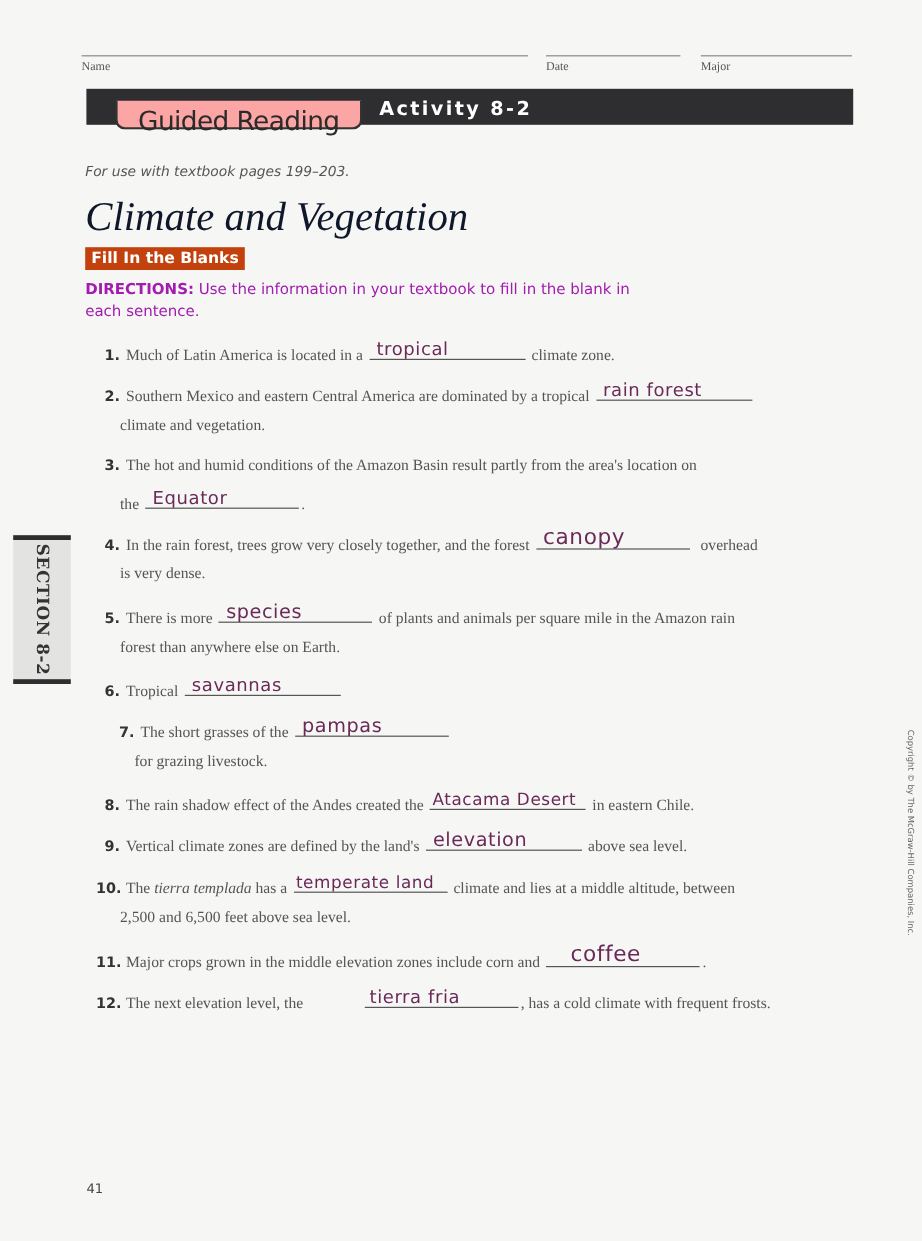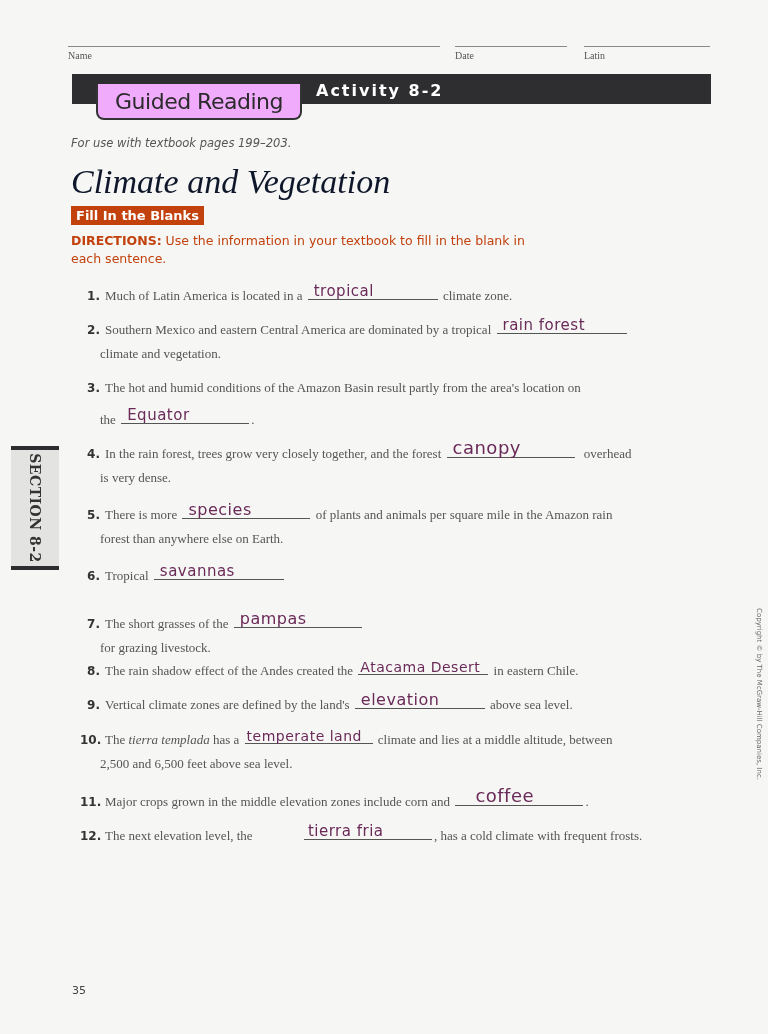--- a/index.html
+++ b/index.html
@@ -7,29 +7,29 @@
     width: 768px; height: 1034px; background: #f6f6f5; position: relative; overflow: hidden;
     font-family: "Liberation Serif", serif; color: #444;
   }
   
   .hdr-line { position: absolute; height: 1px; background: #8a8a8a; top: 46px; }
   .hdr-label { position: absolute; top: 50px; font-size: 10px; color: #555; font-family: "Liberation Serif", serif; }
   
   .banner { position: absolute; left: 72px; top: 74px; width: 639px; height: 30px; background: #2e2e30; }
   .banner-act { position: absolute; left: 316px; top: 81px; font-family: "DejaVu Sans", sans-serif; font-weight: bold; color: #fff; font-size: 16px; letter-spacing: 2px; }
   .gr-box {
-    position: absolute; left: 96px; top: 84px; width: 206px; height: 36px; background: #f0abfc;
+    position: absolute; left: 96px; top: 84px; width: 206px; height: 24px; background: #fca5a5;
     border: 2px solid #333; border-top: none; border-radius: 0 0 8px 8px;
     font-family: "DejaVu Sans", sans-serif; font-size: 22px; color: #2b2b2b;
     line-height: 36px; text-align: center; box-sizing: border-box; letter-spacing: -0.5px;
   }
   .subtitle { position: absolute; left: 71px; top: 136px; font-family: "DejaVu Sans", sans-serif; font-style: italic; font-size: 11.5px; color: #555; }
   .title { position: absolute; left: 71px; top: 163px; font-family: "Liberation Serif", serif; font-style: italic; font-size: 34px; color: #0f172a; }
   .fib { position: absolute; left: 71px; top: 206px; background: #c2410c; color: #fff; font-family: "DejaVu Sans", sans-serif; font-weight: bold; font-size: 13px; padding: 2px 5px; }
-  .directions { position: absolute; left: 71px; top: 232px; width: 470px; font-family: "DejaVu Sans", sans-serif; font-size: 12.5px; line-height: 18px; color: #c2410c; }
+  .directions { position: absolute; left: 71px; top: 232px; width: 470px; font-family: "DejaVu Sans", sans-serif; font-size: 12.5px; line-height: 18px; color: #a21caf; }
   .directions b { font-weight: bold; }
   
   .q { position: absolute; left: 80px; font-size: 13px; color: #555; white-space: nowrap; }
   .q .num { font-family: "DejaVu Sans", sans-serif; font-weight: bold; color: #333; font-size: 12px; display: inline-block; width: 20px; text-align: right; margin-right: 5px; }
   .q .cont { position: absolute; left: 20px; top: 28px; }
   .blank { display: inline-block; border-bottom: 1px solid #555; position: relative; height: 15px; vertical-align: baseline; margin: 0 2px; }
   .ans { position: absolute; left: 6px; bottom: -1px; font-family: "DejaVu Sans", sans-serif; color: #6a2a58; font-size: 15px; font-weight: normal; letter-spacing: 0.5px; white-space: nowrap; }
   .q i { font-style: italic; }
   
   .section-tab { position: absolute; left: 11px; top: 446px; width: 48px; height: 124px; background: #e3e3e1; border-top: 4px solid #2e2e30; border-bottom: 4px solid #2e2e30; box-sizing: border-box; }
@@ -38,21 +38,21 @@
   .pageno { position: absolute; left: 72px; top: 984px; font-family: "DejaVu Sans", sans-serif; font-size: 11px; color: #444; }
 </style>
 </head>
 <body>
 
 <div class="hdr-line" style="left:68px; width:372px;"></div>
 <div class="hdr-line" style="left:455px; width:112px;"></div>
 <div class="hdr-line" style="left:584px; width:126px;"></div>
 <span class="hdr-label" style="left:68px;">Name</span>
 <span class="hdr-label" style="left:455px;">Date</span>
-<span class="hdr-label" style="left:584px;">Latin</span>
+<span class="hdr-label" style="left:584px;">Major</span>
 
 <div class="banner"></div>
 <div class="gr-box">Guided Reading</div>
 <span class="banner-act">Activity 8-2</span>
 
 <div class="subtitle">For use with textbook pages 199–203.</div>
 <div class="title">Climate and Vegetation</div>
 <div class="fib">Fill In the Blanks</div>
 <div class="directions"><b>DIRECTIONS:</b><span> Use the information in your textbook to fill in the blank in each sentence.</span></div>
 
@@ -86,21 +86,21 @@
   <span class="blank" style="width:128px;"><span class="ans" style="font-size:16px;">species</span></span>
   <span>of plants and animals per square mile in the Amazon rain</span>
   <div class="cont">forest than anywhere else on Earth.</div>
 </div>
 
 <div class="q" style="top:564px;">
   <span class="num">6.</span><span>Tropical</span>
   <span class="blank" style="width:130px;"><span class="ans">savannas</span></span>
 </div>
 
-<div class="q" style="top:612px;">
+<div class="q" style="top:598px;margin-left:12px;">
   <span class="num">7.</span><span>The short grasses of the</span>
   <span class="blank" style="width:128px;"><span class="ans" style="font-size:16px;">pampas</span></span>
   <div class="cont">for grazing livestock.</div>
 </div>
 
 <div class="q" style="top:659px;">
   <span class="num">8.</span><span>The rain shadow effect of the Andes created the</span>
   <span class="blank" style="width:130px;"><span class="ans" style="left:2px;font-size:14px;text-align:right;">Atacama Desert</span></span>
   <span>in eastern Chile.</span>
 </div>
@@ -127,13 +127,13 @@
 
 <div class="q" style="top:824px;">
   <span class="num">12.</span><span>The next elevation level, the</span>
   <span class="blank" style="width:128px;margin-left:48px;"><span class="ans" style="left:4px;">tierra fria</span></span><span>, has a cold climate with frequent frosts.</span>
 </div>
 
 <div class="section-tab"></div>
 <div class="section-text">SECTION 8-2</div>
 
 <div class="copyright">Copyright © by The McGraw-Hill Companies, Inc.</div>
-<div class="pageno">35</div>
+<div class="pageno">41</div>
 
 </body></html>

